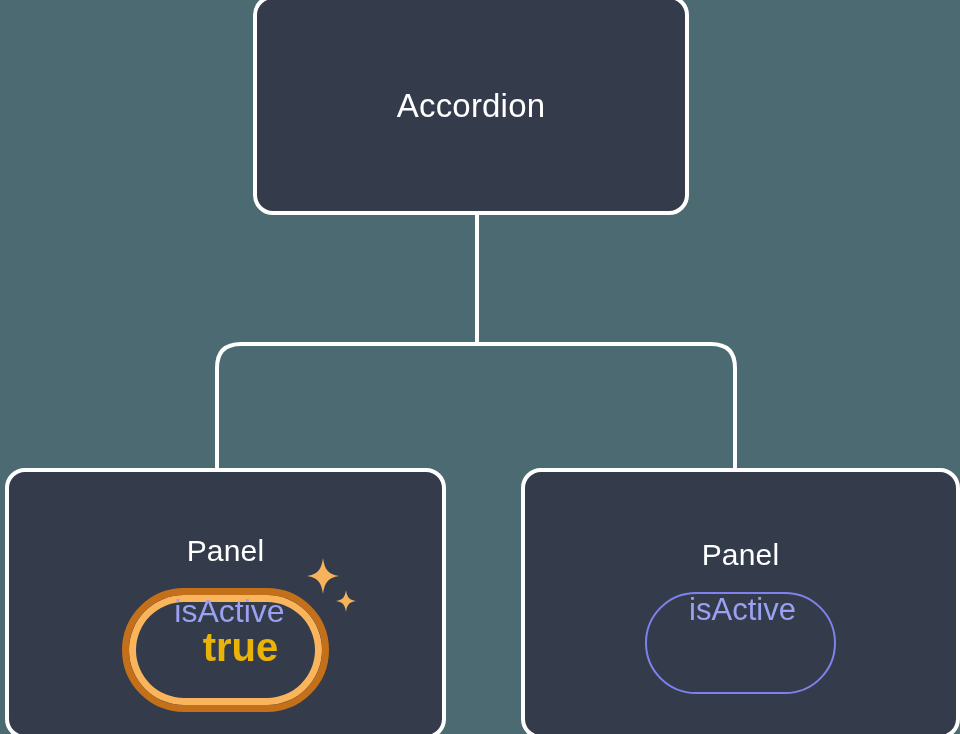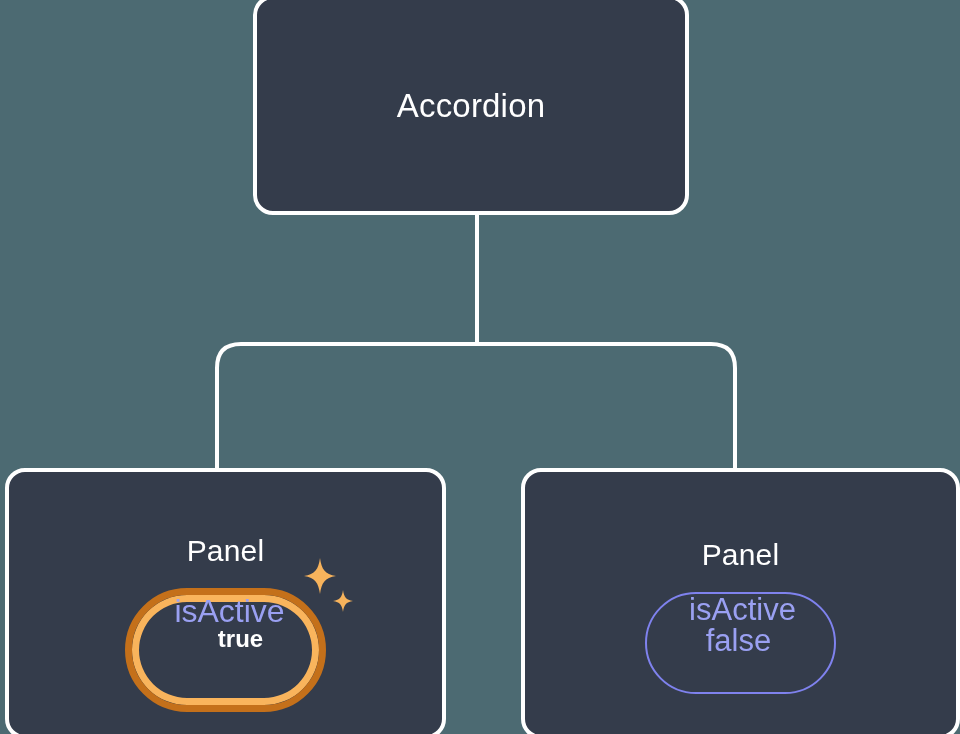--- a/index.html
+++ b/index.html
@@ -124,22 +124,22 @@
     box-shadow: inset 0 0 0 7px #f9b45c;
     background: #343c4b;
   }
 
   .pill-highlight .pill-key {
     color: #9aa0f2;
     font-size: 32px;
   }
 
   .pill-highlight .pill-val {
-    color: #ffffff;
-    font-size: 24px;
+    color: #eab308;
+    font-size: 40px;
     font-weight: 700;
     margin-left: 40px;
   }
 
   .pill-highlight .pill-div {
     background: #f0a94f;
     width: 2px;
   }
 
   .pill-key, .pill-val {
@@ -210,18 +210,17 @@
     </div>
   </div>
 
   <div class="node node-panel-right">
     <div class="node-title">Panel</div>
 
     <div class="pill-wrap">
       <div class="pill pill-plain">
         <div class="pill-key">isActive</div>
         <div class="pill-div"></div>
-        <div class="pill-val">false</div>
       </div>
     </div>
   </div>
 
 </div>
 
 </body></html>

